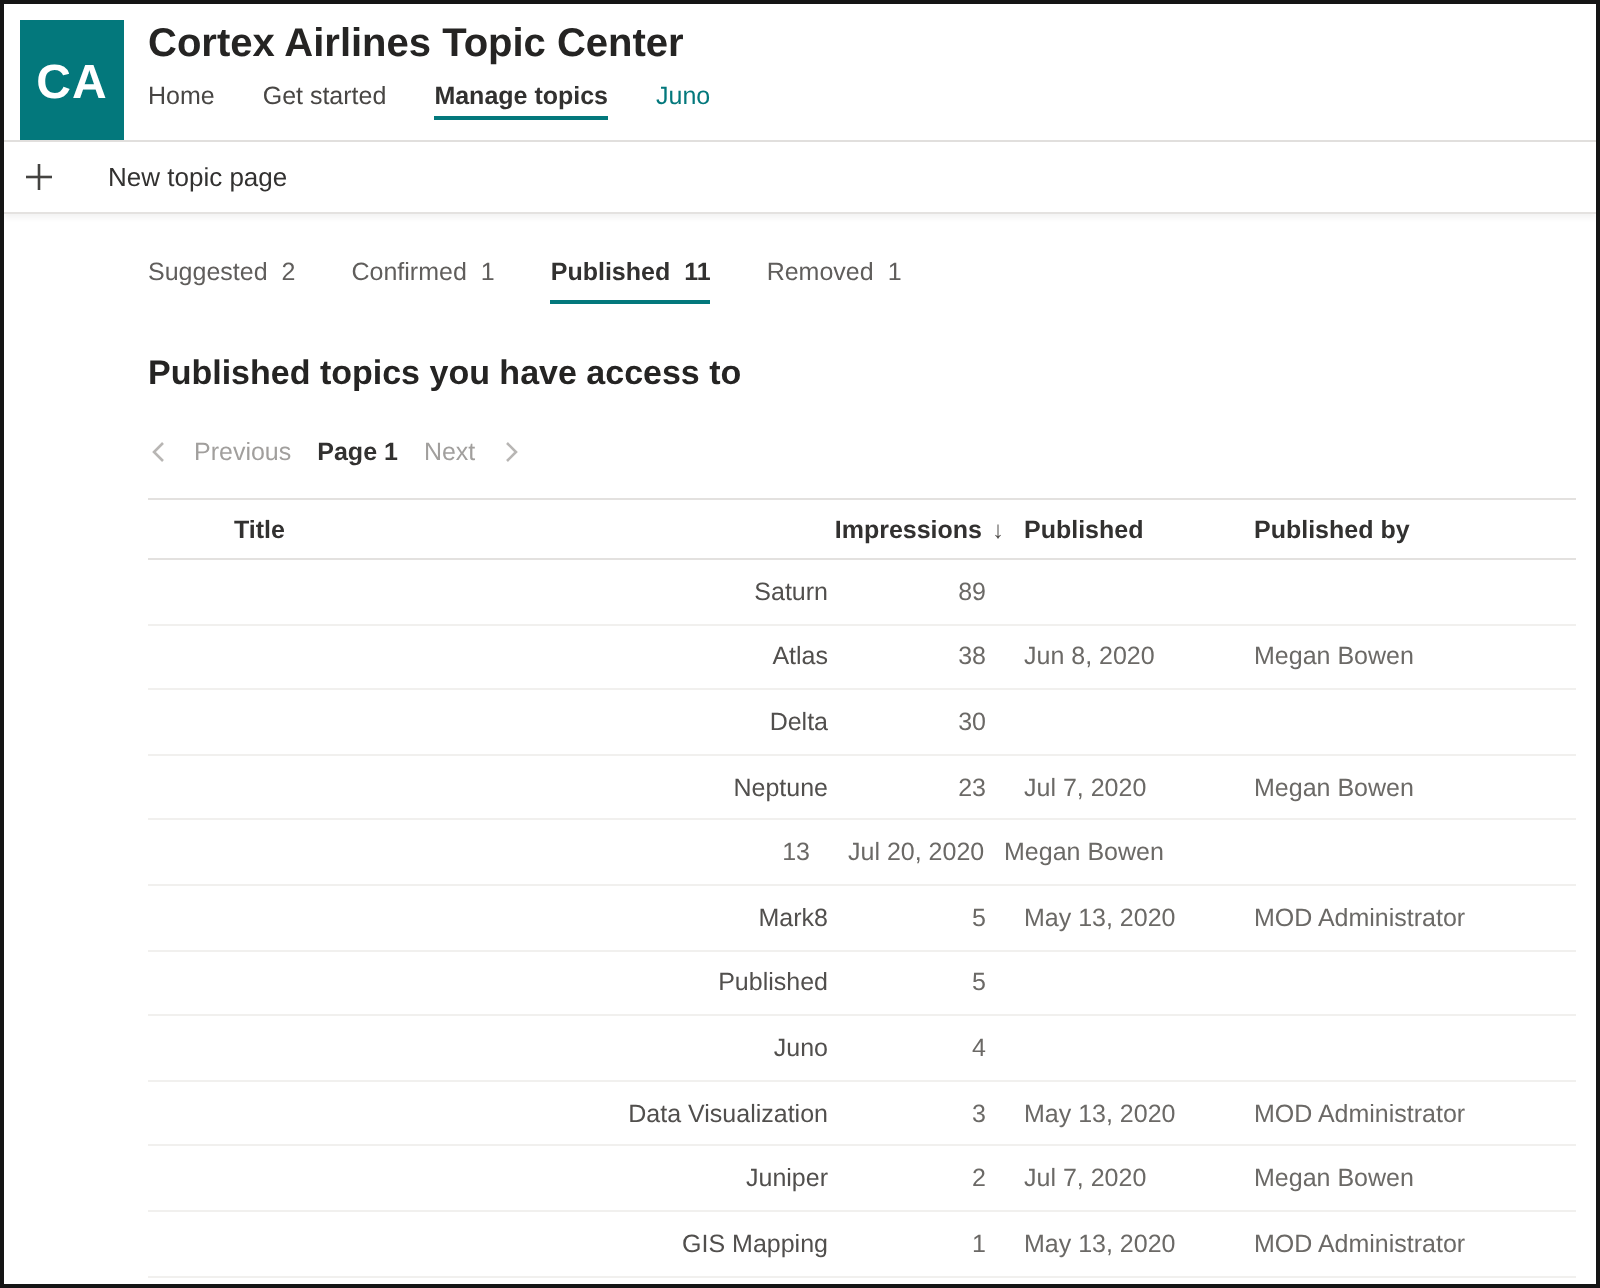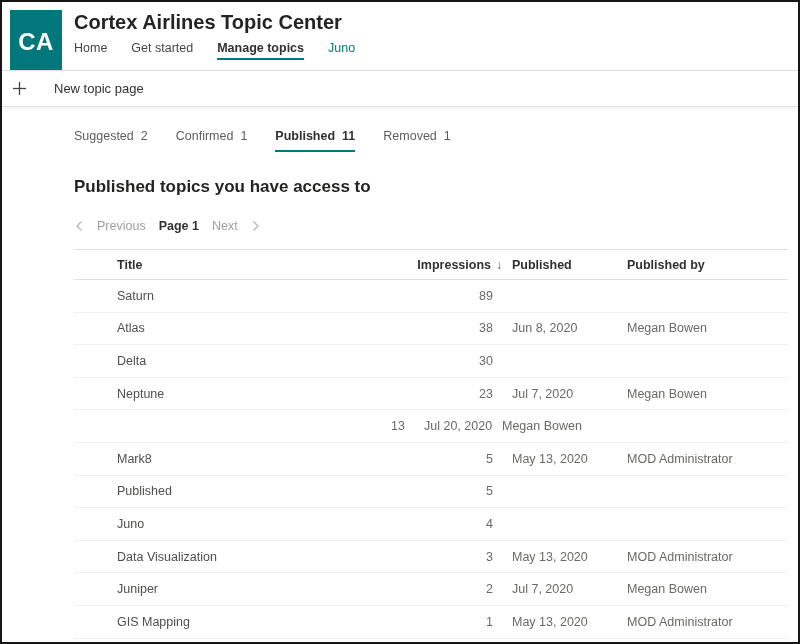--- a/index.html
+++ b/index.html
@@ -83,21 +83,21 @@
   .th-impressions { text-align: right; display: flex; justify-content: flex-end; align-items: center; gap: 5px; }
   .sort-icon { font-weight: 400; color: #53514f; font-size: 12px; }
   .col-published { padding-left: 10px; }
   .t-row {
     height: 32.6px;
     border-bottom: 1px solid #f1f0ee;
     font-size: 12.5px;
     color: #5b5957;
     cursor: pointer;
   }
-  .cell-title { color: #514f4d; }
+  .cell-title { color: #514f4d; text-align: right; }
   .cell-impressions { text-align: right; padding-right: 9px; color: #6b6966; }
   .cell-published, .cell-published-by { color: #6b6966; }
 </style>
 </head>
 <body>
 
 <div class="frame">
 
   <div class="site-header">
     <div class="site-logo">CA</div>

